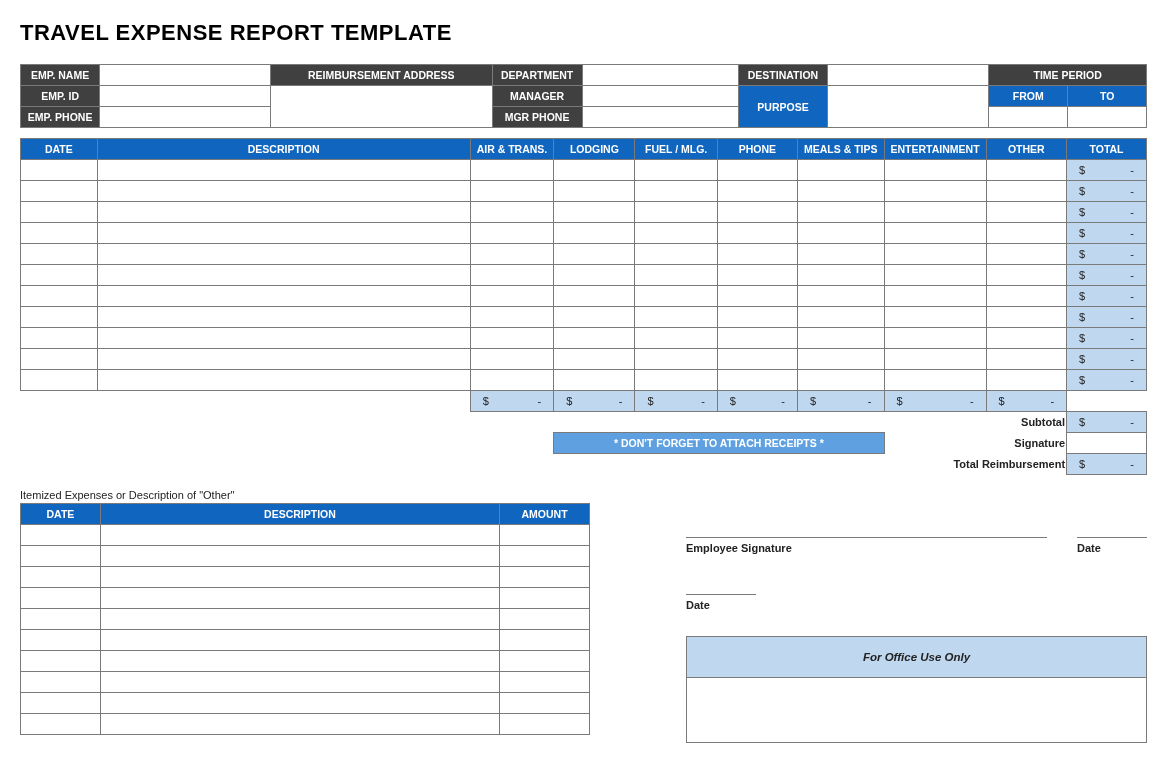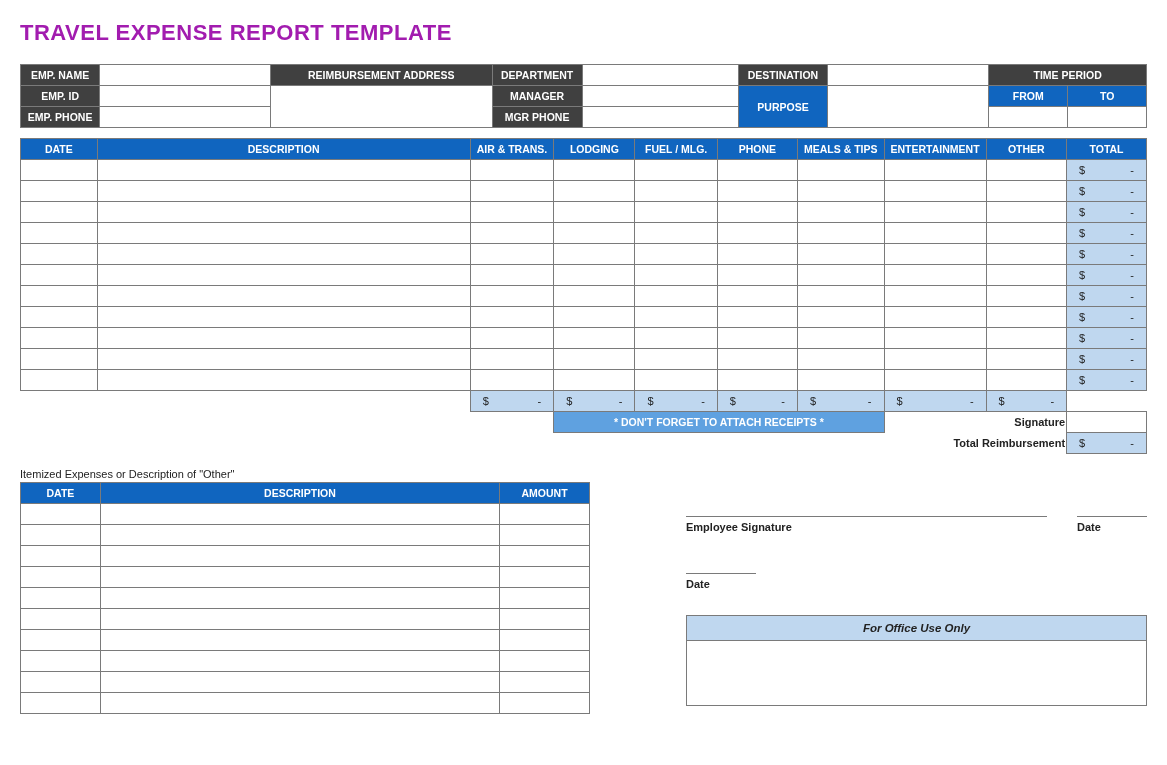--- a/index.html
+++ b/index.html
@@ -9,21 +9,21 @@
     font-family: Arial, Helvetica, sans-serif;
     font-size: 11px;
     color: #222;
     background: #fff;
     width: 1167px;
   }
   .title {
     font-family: "Century Gothic", Arial, sans-serif;
     font-size: 22px;
     font-weight: bold;
-    color: #a21caf;
+    color: #000000;
     letter-spacing: 0.5px;
     margin-bottom: 18px;
   }
   table { border-collapse: collapse; }
   .hdr {
     background: #1065bf;
     color: #fff;
     font-weight: bold;
     text-align: center;
     border: 1px solid #7a7a7a;
@@ -61,21 +61,21 @@
     font-size: 11px;
   }
   .officebox {
     border: 1px solid #7a7a7a;
   }
   .officehdr {
     background: #bfd7ef;
     font-style: italic;
     font-weight: bold;
     text-align: center;
-    padding: 6px;
+    padding: 14px;
     font-size: 11.5px;
   }
   .officebody { height: 65px; border-top: 1px solid #7a7a7a; }
   .money { display:flex; justify-content:space-between; padding:0 6px; }
 </style>
 </head>
 <body>
 
 <div class="title">TRAVEL EXPENSE REPORT TEMPLATE</div>
 
@@ -384,20 +384,30 @@
         </td>
     <td class="cell lightblue">
           <div class="money">
             <span>$</span>
             <span>-</span>
           </div>
         </td>
     <td class="noborder"></td>
   </tr>
   <tr>
+    <td class="noborder" colspan="8"></td>
+    <td class="noborder r bold">Subtotal</td>
+    <td class="cell lightblue">
+          <div class="money">
+            <span>$</span>
+            <span>-</span>
+          </div>
+        </td>
+  </tr>
+  <tr>
     <td class="noborder" colspan="3"></td>
     <td class="hdr c" colspan="4" style="background:#5fa1e0">*  DON'T FORGET TO ATTACH RECEIPTS  *</td>
     <td class="noborder"></td>
     <td class="noborder r bold">Signature</td>
     <td class="cell"></td>
   </tr>
   <tr>
     <td class="noborder" colspan="7"></td>
     <td class="noborder r bold" colspan="2">Total Reimbursement</td>
     <td class="cell lightblue">

